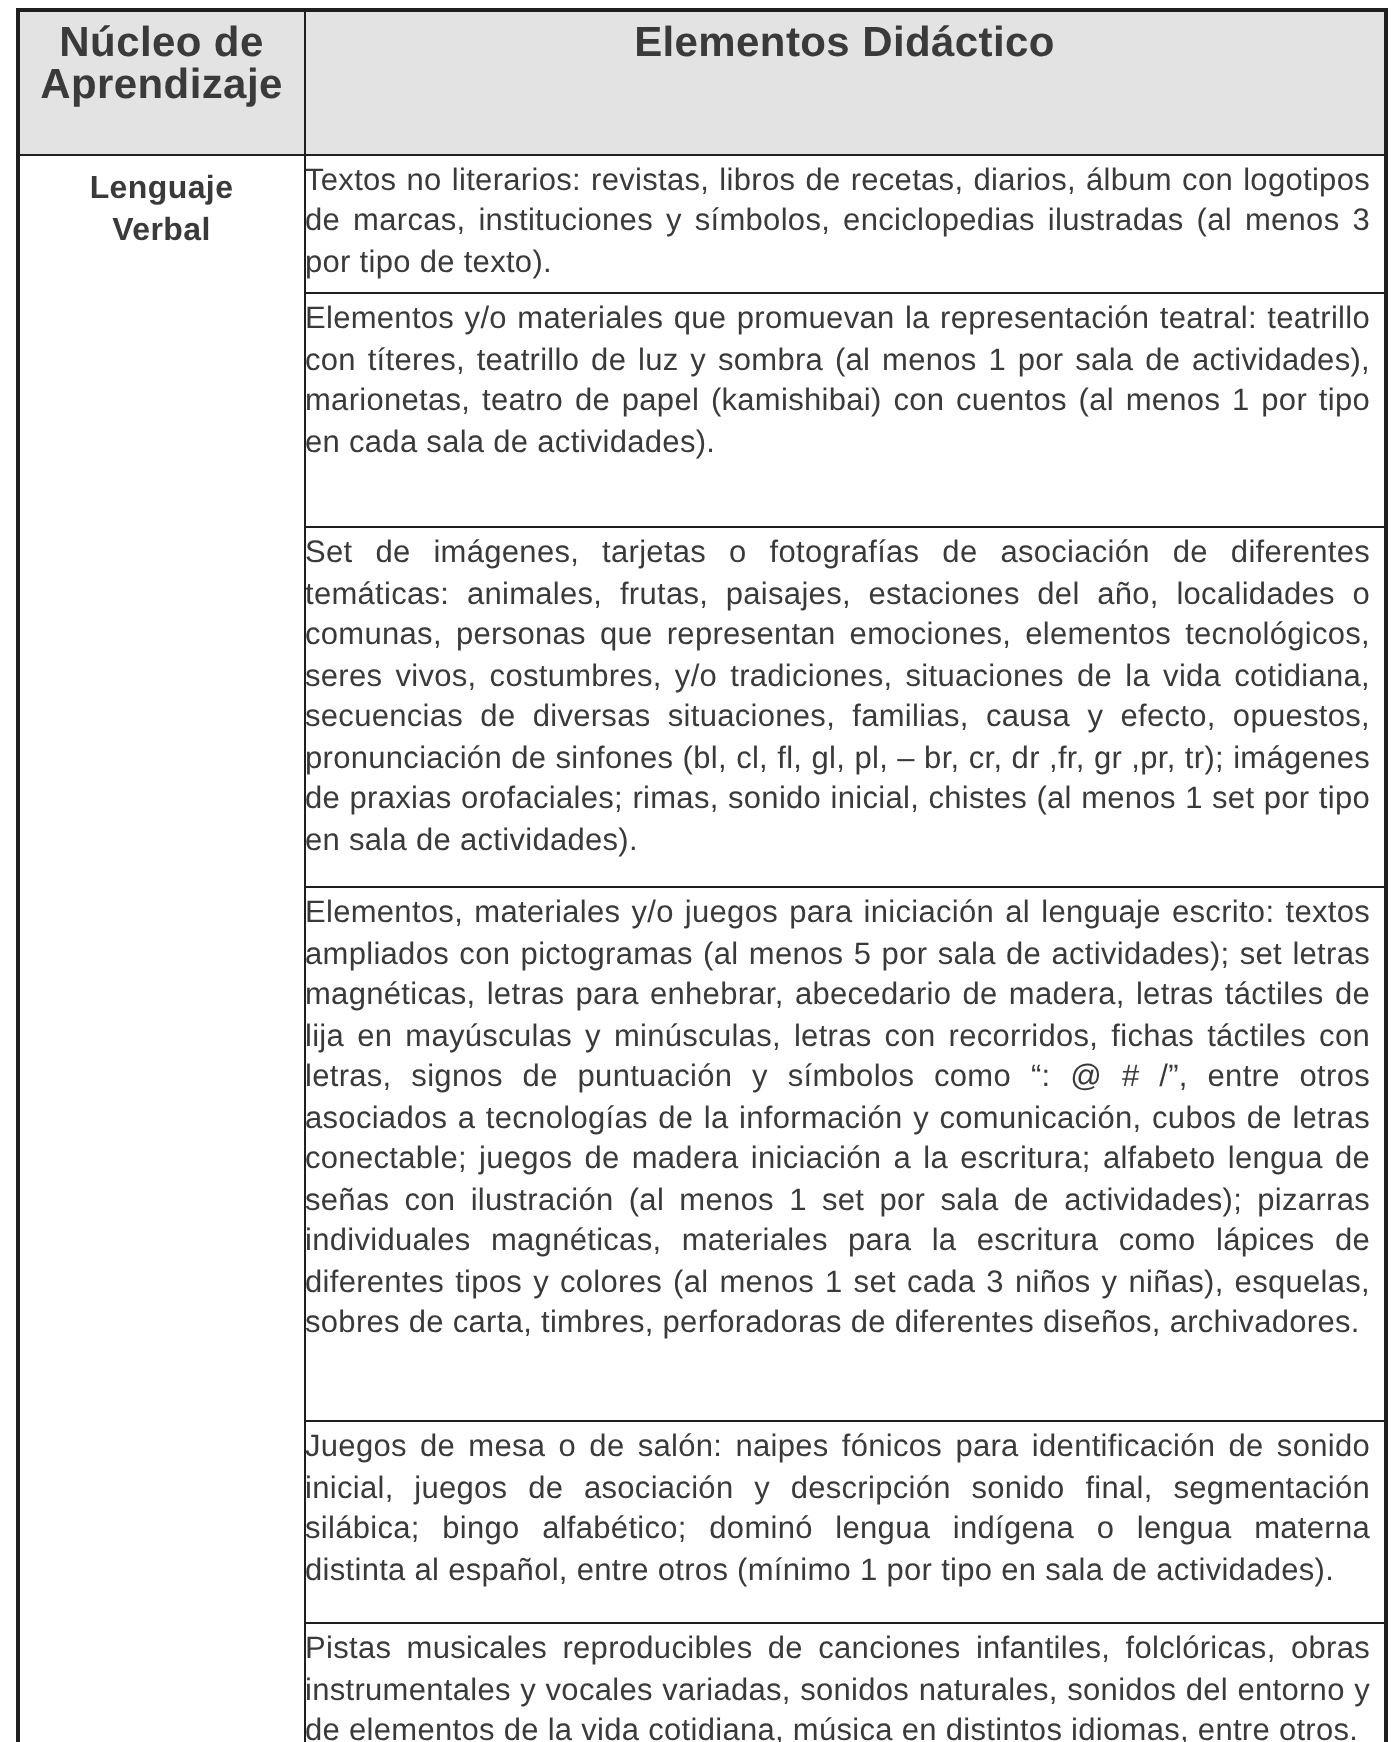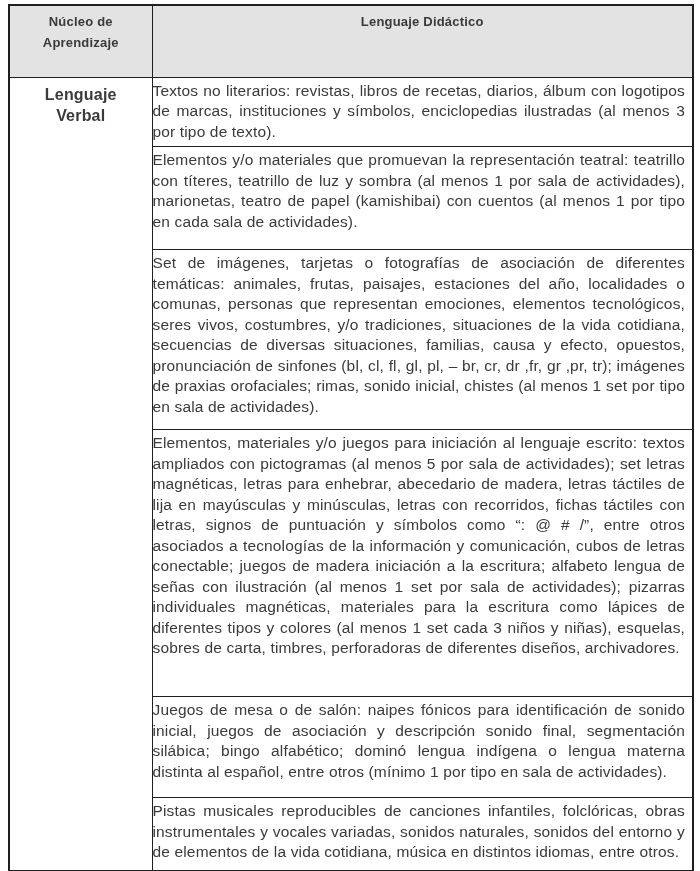--- a/index.html
+++ b/index.html
@@ -26,21 +26,21 @@
   col.col-nucleo   { width: 143px; }
   col.col-material { width: 541px; }
   th, td {
     border: 1px solid #1f1f1f;
     box-sizing: border-box;
     overflow: hidden;
   }
   th {
     background: #e3e3e3;
     font-weight: bold;
-    font-size: 13px;
+    font-size: 21px;
     line-height: 21px;
     vertical-align: top;
     text-align: center;
     padding: 5px 6px 2px 6px;
     letter-spacing: 0.2px;
   }
   tr.header-row { height: 72px; }
   td.td-nucleo {
     vertical-align: top;
     text-align: center;
@@ -54,39 +54,39 @@
   td.td-material {
     vertical-align: top;
     text-align: justify;
     font-size: 15.5px;
     line-height: 20.5px;
     padding: 3px 7px 4px 0;
     letter-spacing: 0.15px;
     background: #ffffff;
   }
   tr.row-1 { height: 66px; }
-  tr.row-2 { height: 103px; }
+  tr.row-2 { height: 117px; }
   tr.row-3 { height: 180px; }
   tr.row-4 { height: 267px; margin-top: 23px; }
   tr.row-5 { height: 101px; }
   tr.row-6 { height: 73px; }
 </style>
 </head>
 <body>
 
 <div class="page">
   <table class="materials-table">
     <colgroup>
       <col class="col-nucleo">
       <col class="col-material">
     </colgroup>
     <thead>
       <tr class="header-row">
         <th>Núcleo de Aprendizaje</th>
-        <th>Lenguaje Didáctico</th>
+        <th>Elementos Didáctico</th>
       </tr>
     </thead>
     <tbody>
       <tr class="row-1">
         <td class="td-nucleo" rowspan="6">Lenguaje Verbal</td>
         <td class="td-material">Textos no literarios: revistas, libros de recetas, diarios, álbum con logotipos de marcas, instituciones y símbolos, enciclopedias ilustradas (al menos 3 por tipo de texto).</td>
       </tr>
       <tr class="row-2">
         <td class="td-material">Elementos y/o materiales que promuevan la representación teatral: teatrillo con títeres, teatrillo de luz y sombra (al menos 1 por sala de actividades), marionetas, teatro de papel (kamishibai) con cuentos (al menos 1 por tipo en cada sala de actividades).</td>
       </tr>

